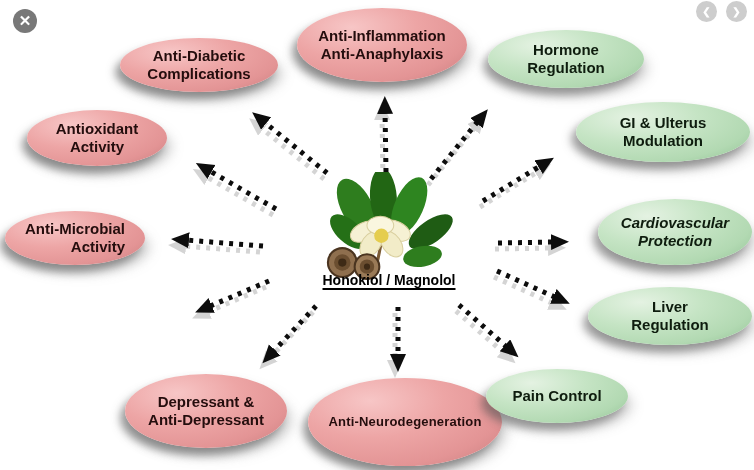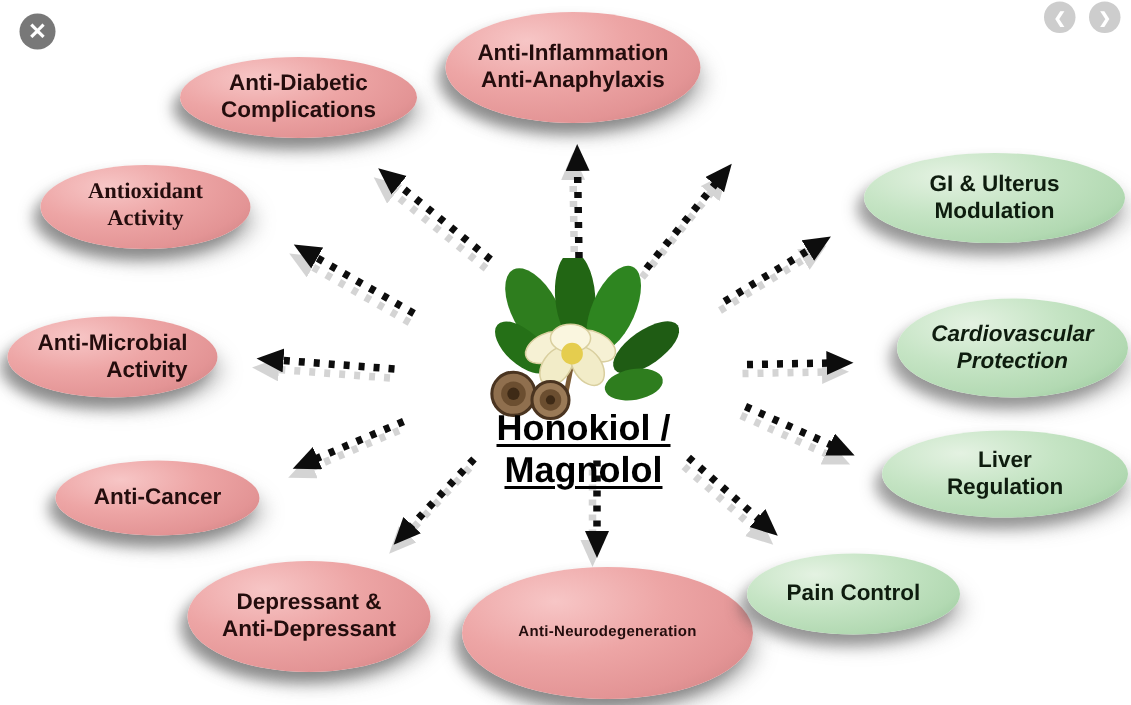--- a/index.html
+++ b/index.html
@@ -8,24 +8,24 @@
   
   .node{position:absolute;border-radius:50%;display:flex;align-items:center;justify-content:center;
         text-align:center;font-weight:bold;z-index:3;}
   .node.pink{background:radial-gradient(ellipse at 32% 26%, #f7c6c6 0%, #eda5a5 40%, #e39495 72%, #c87d7e 100%);
         color:#240d0d;
         box-shadow:-5px 7px 9px rgba(75,75,75,.55), 5px 9px 12px rgba(135,135,135,.35);}
   .node.green{background:radial-gradient(ellipse at 32% 26%, #e4f2e2 0%, #c5e4c4 40%, #b2d9b2 72%, #8fc093 100%);
         color:#0e1c0e;
         box-shadow:-5px 7px 9px rgba(75,75,75,.5), 5px 9px 12px rgba(135,135,135,.3);}
   .node span{white-space:pre-line;line-height:1.18;font-size:15px;}
-  .node.big span{font-size:10px;letter-spacing:.2px;}
+  .node.big span{font-size:13px;letter-spacing:.2px;}
   
   #center-title{position:absolute;left:297px;top:272px;width:184px;text-align:center;z-index:3;
-        font-size:24px;font-weight:bold;color:#000;}
+        font-size:14px;font-weight:bold;color:#000;}
   #center-title span{text-decoration:underline;text-decoration-thickness:2px;text-underline-offset:3px;}
   #plant{position:absolute;left:303px;top:172px;z-index:2;}
   
   #arrows{position:absolute;left:0;top:0;z-index:1;}
   
   .chrome-btn{position:absolute;border:none;border-radius:50%;display:flex;align-items:center;
         justify-content:center;color:#fff;cursor:pointer;z-index:9;padding:0;}
   #close-btn{left:13px;top:9px;width:24px;height:24px;background:#787878;font-size:15px;font-weight:bold;}
   #prev-btn,#next-btn{top:1px;width:21px;height:21px;background:#cdcdcd;font-size:10px;font-weight:bold;}
   #prev-btn{left:696px;}
@@ -110,52 +110,53 @@
   </div>
 
   <div class="node pink" style="left:297px;top:8px;width:170px;height:74px;">
     <span>Anti-Inflammation
 Anti-Anaphylaxis</span>
     </div>
   <div class="node pink" style="left:120px;top:38px;width:158px;height:54px;">
     <span>Anti-Diabetic
 Complications</span>
     </div>
-  <div class="node pink" style="left:27px;top:110px;width:140px;height:56px;font-family:Liberation Serif, serif;">
+  <div class="node pink" style="left:27px;top:110px;width:140px;height:56px;">
     <span>Antioxidant
 Activity</span>
     </div>
   <div class="node pink" style="left:5px;top:211px;width:140px;height:54px;text-align:right;">
     <span>Anti-Microbial
 Activity</span>
-    </div>
-  <div class="node pink" style="left:37px;top:307px;width:136px;height:50px;">
-    <span>Anti-Cancer</span>
     </div>
   <div class="node pink" style="left:125px;top:374px;width:162px;height:74px;">
     <span>Depressant &amp;
 Anti-Depressant</span>
     </div>
   <div class="node pink big" style="left:308px;top:378px;width:194px;height:88px;">
     <span>Anti-Neurodegeneration</span>
     </div>
 
+  <div class="node green" style="left:488px;top:30px;width:156px;height:58px;">
+    <span>Hormone
+Regulation</span>
+    </div>
   <div class="node green" style="left:576px;top:102px;width:174px;height:60px;justify-content:center;">
     <span>GI &amp; Ulterus
 Modulation</span>
     </div>
   <div class="node green" style="left:598px;top:199px;width:154px;height:66px;font-style:italic;">
     <span>Cardiovascular
 Protection</span>
     </div>
   <div class="node green" style="left:588px;top:287px;width:164px;height:58px;">
     <span>Liver
 Regulation</span>
     </div>
-  <div class="node green" style="left:498px;top:369px;width:142px;height:54px;">
+  <div class="node green" style="left:486px;top:369px;width:142px;height:54px;">
     <span>Pain Control</span>
     </div>
 
   <button id="close-btn" class="chrome-btn">
     <span>✕</span>
   </button>
   <button id="prev-btn" class="chrome-btn">
     <span>❮</span>
   </button>
   <button id="next-btn" class="chrome-btn">

